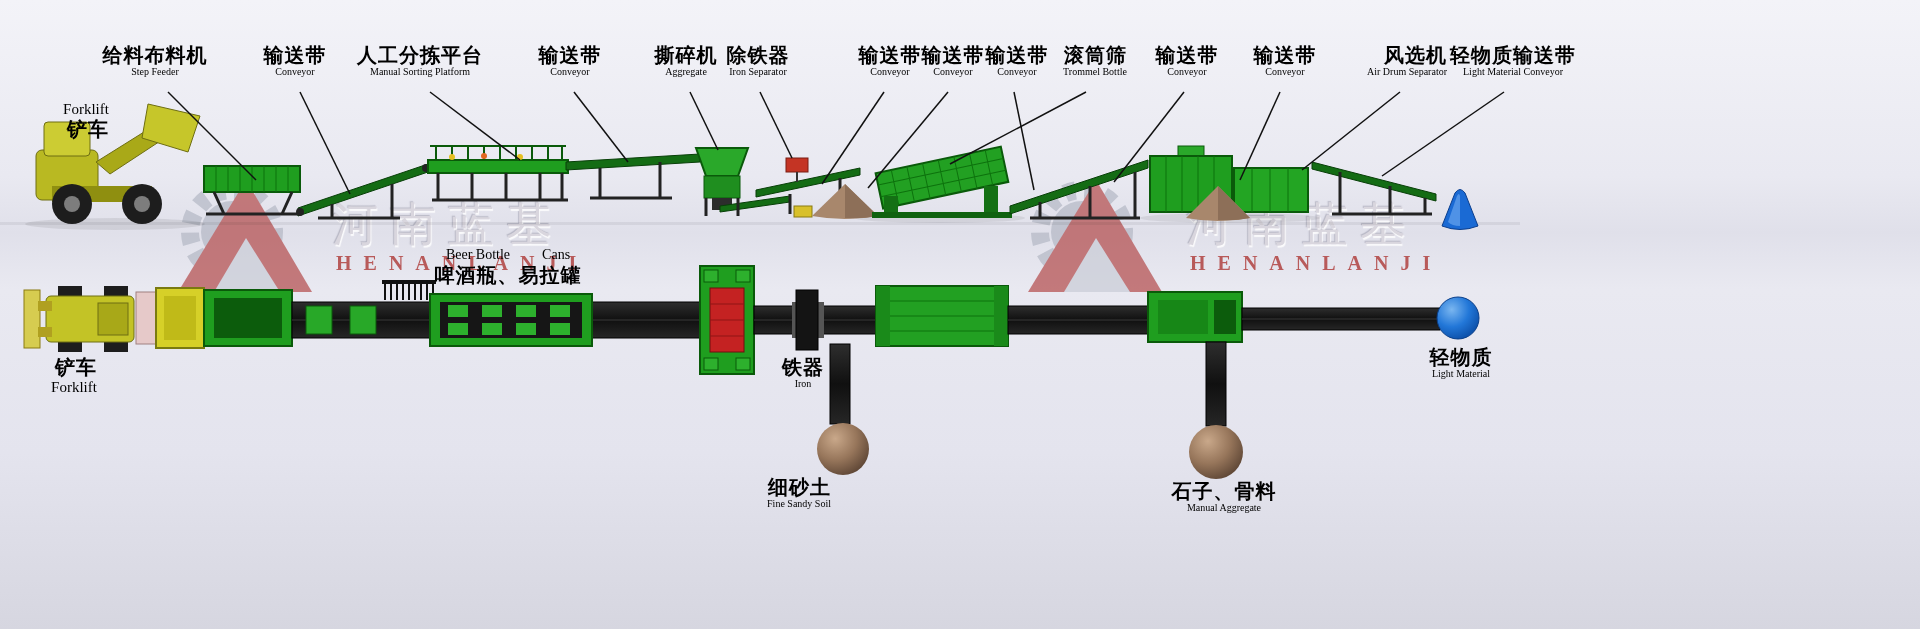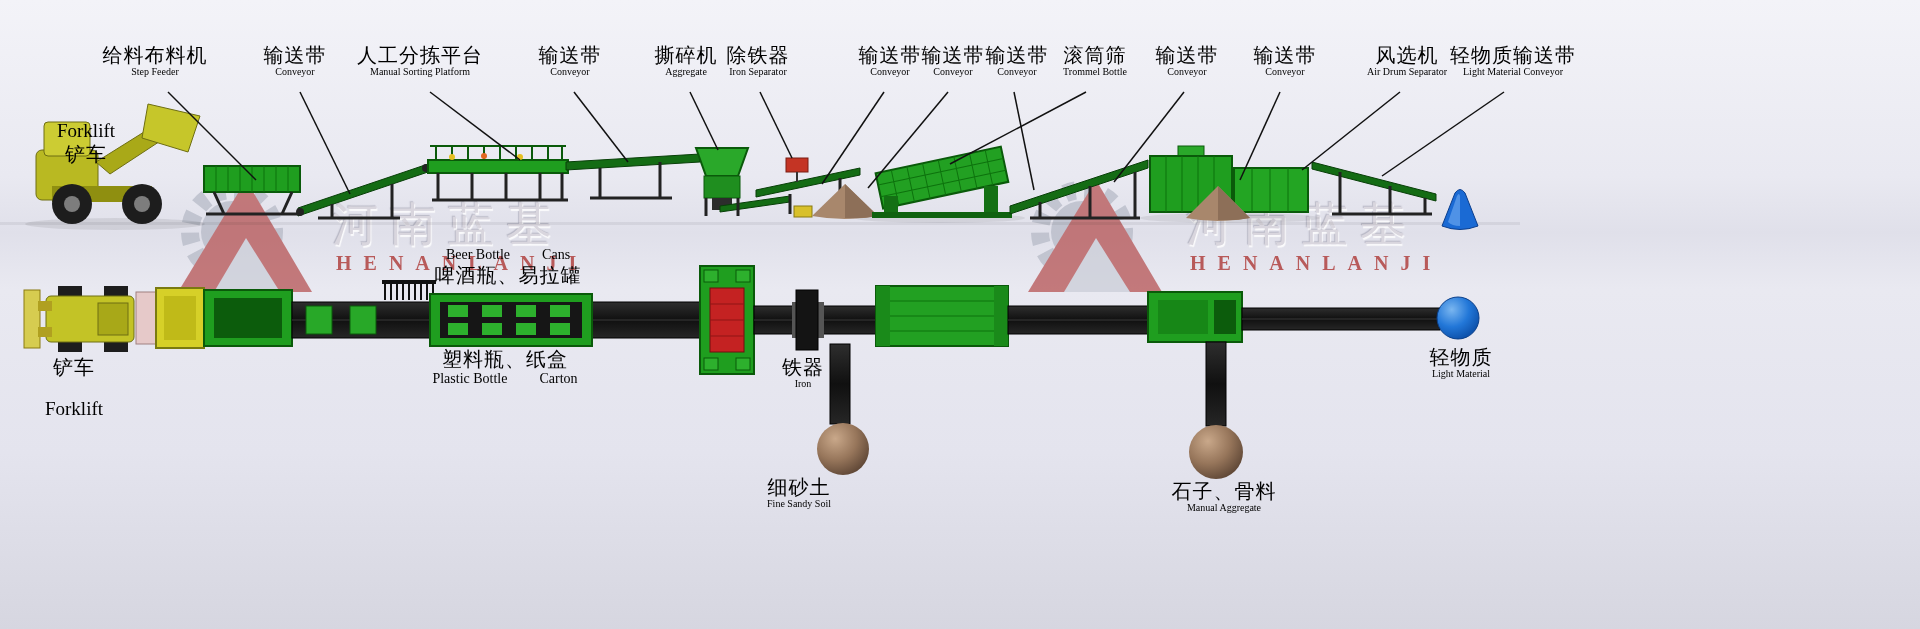--- a/index.html
+++ b/index.html
@@ -8,23 +8,23 @@
     background:linear-gradient(180deg,#f3f3f8 0%,#e9e9f1 28%,#e0e0ea 37%,#e9e9f1 46%,#e4e4ee 72%,#d6d6e0 100%);
     font-family:"Liberation Serif","DejaVu Serif",serif;color:#000;
   }
   .wm-zh{position:absolute;z-index:1;font-size:46px;font-weight:normal;letter-spacing:12px;color:#d9d6de;
          text-shadow:1px 2px 1px rgba(255,255,255,.85),-1px -1px 1px rgba(110,110,130,.35);white-space:nowrap;}
   .wm-en{position:absolute;z-index:1;font-size:20px;font-weight:bold;letter-spacing:12px;color:#b85a5a;white-space:nowrap;}
   svg.layer{position:absolute;left:0;top:0;}
   #wm-svg{z-index:1;}
   #scene-svg{z-index:2;}
   .callout{position:absolute;z-index:3;transform:translateX(-50%);text-align:center;white-space:nowrap;}
-  .callout .zh{display:block;font-size:20px;font-weight:normal;letter-spacing:1px;line-height:1.12;}
+  .callout .zh{display:block;font-size:20px;font-weight:bold;letter-spacing:1px;line-height:1.12;text-align:right;}
   .callout .en{display:block;font-size:10px;line-height:1.25;}
-  .callout .en-lg{display:block;font-size:19px;line-height:1.2;margin-top:20px;}
+  .callout .en-lg{display:block;font-size:15px;line-height:1.2;}
   .en-row{display:flex;gap:32px;justify-content:center;font-size:14px;line-height:1.25;}
 </style>
 </head>
 <body>
 
 <div class="stage">
 
   <div class="wm-zh" style="left:332px;top:194px">河南蓝基</div>
   <div class="wm-en" style="left:336px;top:252px">HENANLANJI</div>
   <div class="wm-zh" style="left:1186px;top:194px">河南蓝基</div>
@@ -362,27 +362,20 @@
       <span>Cans</span>
     </span>
     <span class="zh">啤酒瓶、易拉罐</span>
   </div>
 
   <div class="callout" style="left:74px;top:356px">
     <span class="zh">铲车</span>
     <span class="en-lg">Forklift</span>
   </div>
 
-  <div class="callout" style="left:505px;top:348px">
-    <span class="zh">塑料瓶、纸盒</span>
-    <span class="en-row">
-      <span>Plastic Bottle</span>
-      <span>Carton</span>
-    </span>
-  </div>
 
   <div class="callout" style="left:803px;top:356px">
     <span class="zh">铁器</span>
     <span class="en">Iron</span>
   </div>
 
   <div class="callout" style="left:799px;top:476px">
     <span class="zh">细砂土</span>
     <span class="en">Fine Sandy Soil</span>
   </div>

